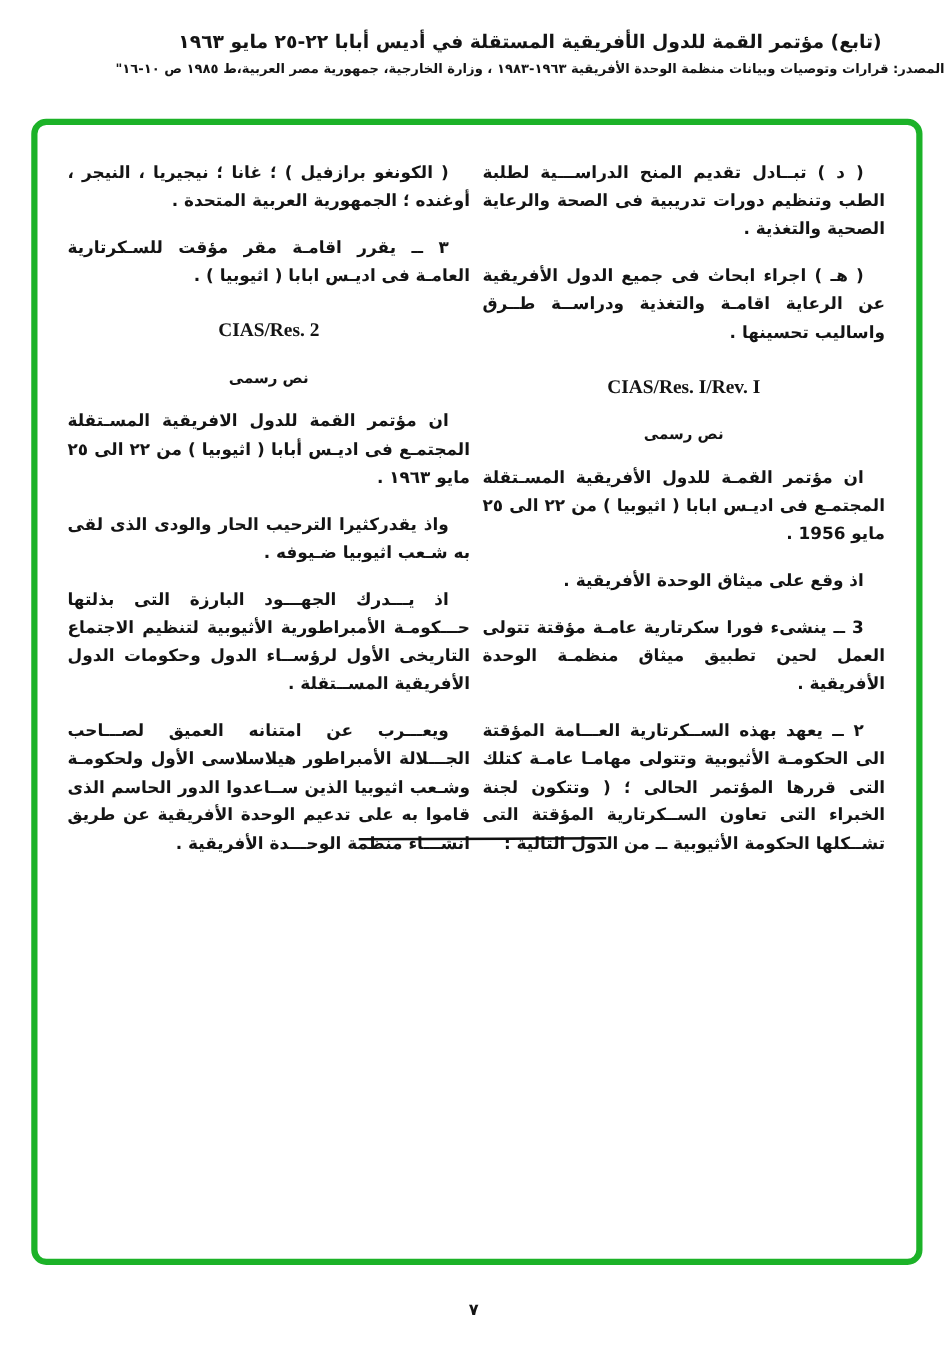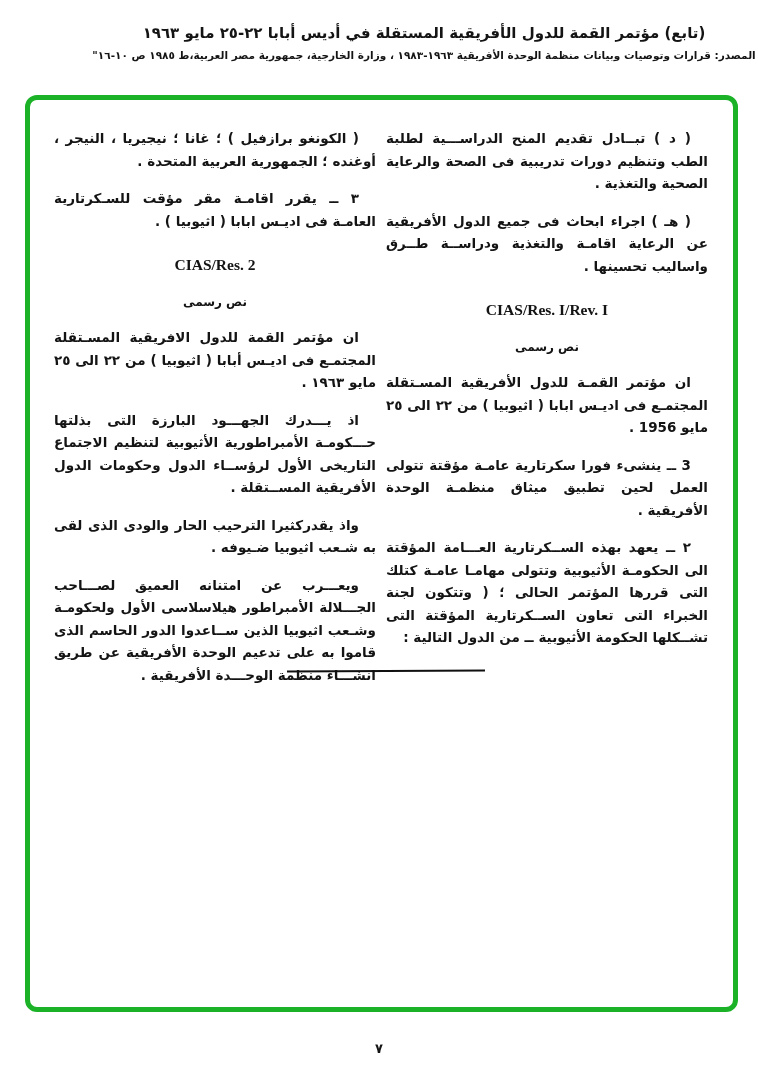--- a/index.html
+++ b/index.html
@@ -32,31 +32,32 @@
 </div>
 
 <div class="green-box">
 
   <div class="col col-right">
     <p class="para">( د ) تبــادل تقديم المنح الدراســـية لطلبة الطب وتنظيم دورات تدريبية فى الصحة والرعاية الصحية والتغذية .</p>
     <p class="para">( هـ ) اجراء ابحاث فى جميع الدول الأفريقية عن الرعاية اقامـة والتغذية ودراســة طــرق واساليب تحسينها .</p>
     <p class="para ref">CIAS/Res. I/Rev. I</p>
     <p class="para heading">نص رسمى</p>
     <p class="para">ان مؤتمر القمـة للدول الأفريقية المسـتقلة المجتمـع فى اديـس ابابا ( اثيوبيا ) من ٢٢ الى ٢٥ مايو 1956 .</p>
+    <p class="para">اذ وقع على ميثاق الوحدة الأفريقية .</p>
     <p class="para">3 ــ ينشىء فورا سكرتارية عامـة مؤقتة تتولى العمل لحين تطبيق ميثاق منظمـة الوحدة الأفريقية .</p>
     <p class="para">٢ ــ يعهد بهذه الســكرتارية العـــامة المؤقتة الى الحكومـة الأثيوبية وتتولى مهامـا عامـة كتلك التى قررها المؤتمر الحالى ؛ ( وتتكون لجنة الخبراء التى تعاون الســكرتارية المؤقتة التى تشــكلها الحكومة الأثيوبية ــ من الدول التالية :</p>
   </div>
 
   <div class="col col-left">
     <p class="para">( الكونغو برازفيل ) ؛ غانا ؛ نيجيريا ، النيجر ، أوغنده ؛ الجمهورية العربية المتحدة .</p>
     <p class="para">٣ ــ يقرر اقامـة مقر مؤقت للسـكرتارية العامـة فى اديـس ابابا ( اثيوبيا ) .</p>
     <p class="para ref">CIAS/Res. 2</p>
     <p class="para heading">نص رسمى</p>
     <p class="para">ان مؤتمر القمة للدول الافريقية المسـتقلة المجتمـع فى اديـس أبابا ( اثيوبيا ) من ٢٢ الى ٢٥ مايو ١٩٦٣ .</p>
+    <p class="para">واذ يقدركثيرا الترحيب الحار والودى الذى لقى به شـعب اثيوبيا ضـيوفه .</p>
     <p class="para">اذ يـــدرك الجهـــود البارزة التى بذلتها حـــكومـة الأمبراطورية الأثيوبية لتنظيم الاجتماع التاريخى الأول لرؤســاء الدول وحكومات الدول الأفريقية المســتقلة .</p>
-    <p class="para">واذ يقدركثيرا الترحيب الحار والودى الذى لقى به شـعب اثيوبيا ضـيوفه .</p>
     <p class="para">ويعـــرب عن امتنانه العميق لصـــاحب الجـــلالة الأمبراطور هيلاسلاسى الأول ولحكومـة وشـعب اثيوبيا الذين ســاعدوا الدور الحاسم الذى قاموا به على تدعيم الوحدة الأفريقية عن طريق انشـــاء منظمة الوحـــدة الأفريقية .</p>
   </div>
 
   <div class="divider"></div>
 </div>
 
 <div class="page-num">٧</div>
 
 </body></html>

